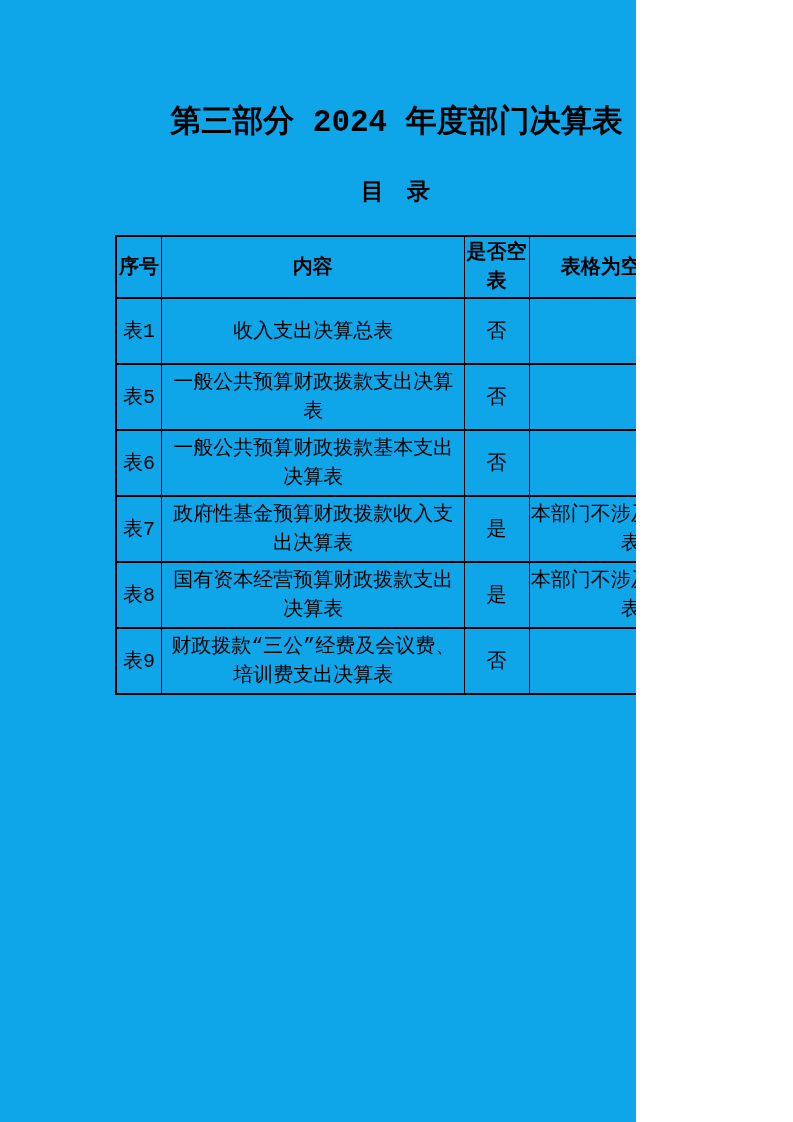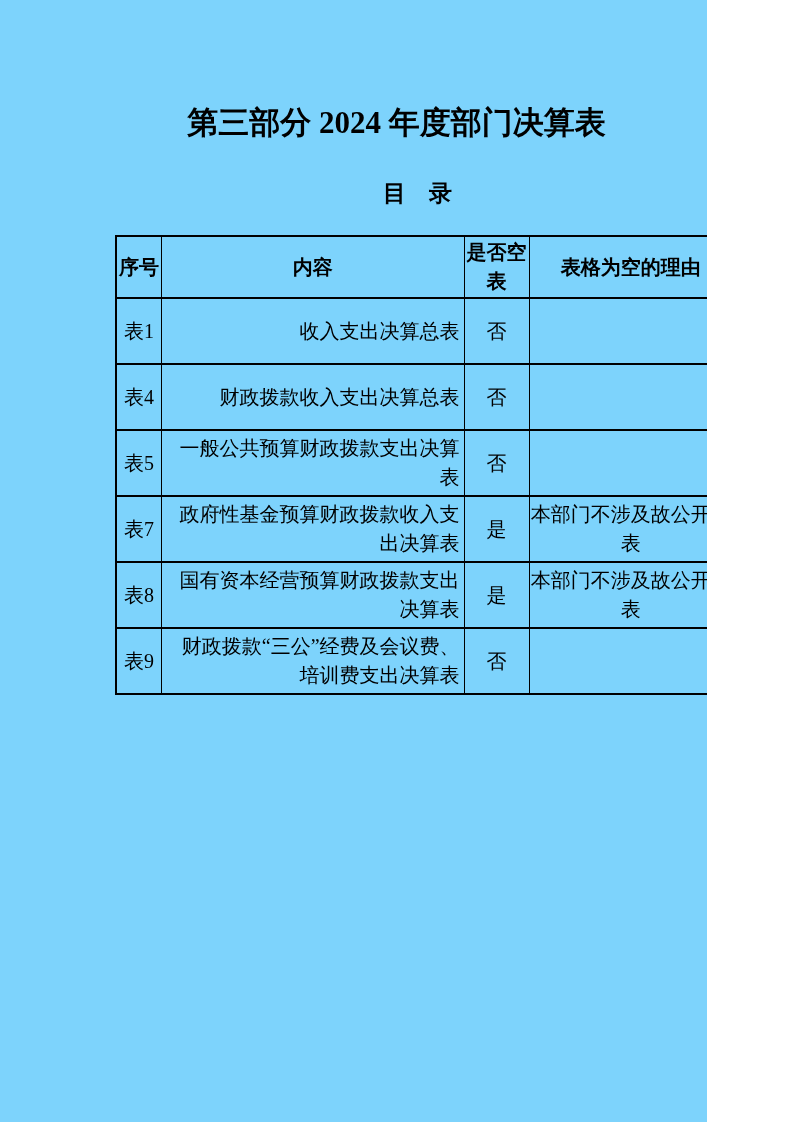--- a/index.html
+++ b/index.html
@@ -4,38 +4,39 @@
 <style>
   html, body {
     margin: 0;
     padding: 0;
     background: #ffffff;
     color: #000000;
     font-family: "Liberation Serif", "DejaVu Serif", serif;
   }
   .page {
     position: relative;
-    width: 707px;
+    width: 636px;
     height: 1122px;
-    background: #7dd3fc;
+    background: #0ea5e9;
     overflow: hidden;
+    font-family: Liberation Mono, monospace;
   }
   .title {
     margin: 104px 0 0 0;
     padding: 0;
     width: 793px;
     text-align: center;
     font-size: 31px;
     line-height: 38px;
     font-weight: bold;
     white-space: pre;
   }
   .toc-heading {
     margin: 38px 0 0 0;
-    padding: 0 0 0 42px;
+    padding: 0 0 0 20px;
     width: 751px;
     text-align: center;
     font-size: 23px;
     line-height: 27px;
     font-weight: bold;
     white-space: pre;
   }
   table.toc-table {
     border-collapse: collapse;
     table-layout: fixed;
@@ -58,21 +59,21 @@
   .toc-table th {
     font-weight: bold;
     text-align: center;
     padding: 0;
   }
   .col-no     { width: 44px;  }
   .col-content{ width: 301px; }
   .col-empty  { width: 64px;  }
   .col-reason { width: 202px; margin-left: 12px; }
   td.c-no     { text-align: center; padding: 0; border-radius: 13px; }
-  td.c-content{ text-align: right; padding: 0 4px 0 5px; }
+  td.c-content{ text-align: center; padding: 0 4px 0 5px; }
   td.c-empty  { text-align: center; padding: 0; }
   td.c-reason { text-align: center; padding: 0; }
 </style>
 </head>
 <body>
 
 <div class="page">
 
   <h1 class="title">第三部分 2024 年度部门决算表</h1>
 
@@ -88,28 +89,28 @@
       </tr>
     </thead>
     <tbody>
       <tr>
         <td class="c-no">表1</td>
         <td class="c-content">收入支出决算总表</td>
         <td class="c-empty">否</td>
         <td class="c-reason"></td>
       </tr>
       <tr>
-        <td class="c-no">表4</td>
-        <td class="c-content">财政拨款收入支出决算总表</td>
+        <td class="c-no">表5</td>
+        <td class="c-content">一般公共预算财政拨款支出决算表</td>
         <td class="c-empty">否</td>
         <td class="c-reason"></td>
       </tr>
       <tr>
-        <td class="c-no">表5</td>
-        <td class="c-content">一般公共预算财政拨款支出决算表</td>
+        <td class="c-no">表6</td>
+        <td class="c-content">一般公共预算财政拨款基本支出决算表</td>
         <td class="c-empty">否</td>
         <td class="c-reason"></td>
       </tr>
       <tr>
         <td class="c-no">表7</td>
         <td class="c-content">政府性基金预算财政拨款收入支出决算表</td>
         <td class="c-empty">是</td>
         <td class="c-reason">本部门不涉及故公开空表</td>
       </tr>
       <tr>

